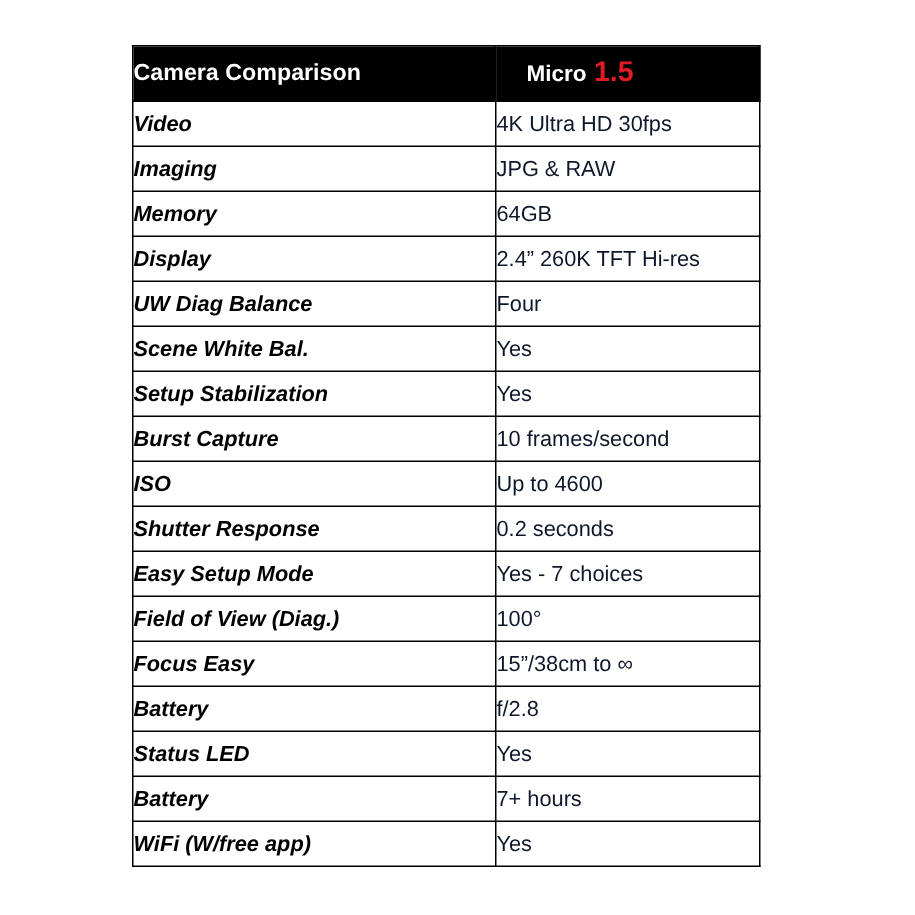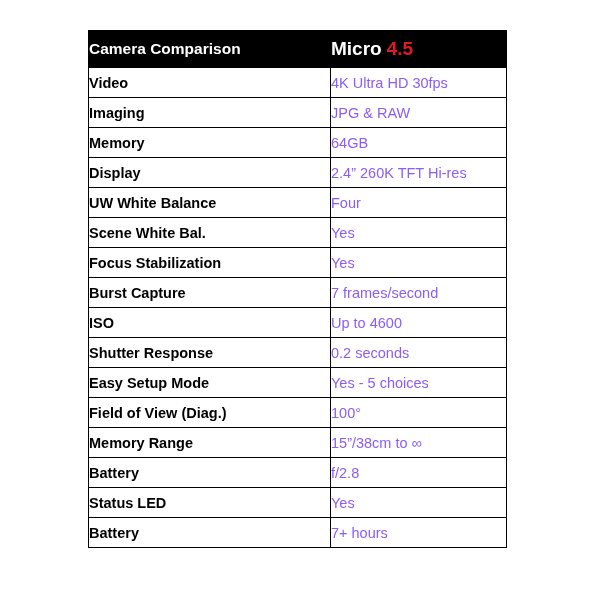--- a/index.html
+++ b/index.html
@@ -43,21 +43,22 @@
     padding: 0 0 0 9px;
     white-space: nowrap;
   }
   .header-model {
     padding: 0 0 0 9px;
     white-space: nowrap;
   }
   .header-model .model-name {
     color: #ffffff;
     font-weight: bold;
-    font-size: 19px;
+    font-size: 15px;
+    margin-left: 20px;
   }
   .header-model .model-version {
     color: #e01b24;
     font-weight: bold;
     font-size: 19px;
     margin-left: 5px;
   }
   .col-feature {
     width: 242px;
   }
@@ -66,104 +67,109 @@
   }
   .spec-row td {
     height: 29px;
   }
   .feature-cell {
     font-weight: bold;
     font-size: 14.5px;
     color: #000000;
     padding: 0 0 0 9px;
     white-space: nowrap;
+    font-style: italic;
   }
   .value-cell {
     font-weight: normal;
     font-size: 14.5px;
-    color: #8b5cf6;
+    color: #0f172a;
     padding: 0 0 0 9px;
     white-space: nowrap;
   }
 </style>
 </head>
 <body>
 
 <div id="page">
   <table class="spec-table">
     <colgroup>
       <col class="col-feature">
       <col class="col-value">
     </colgroup>
     <tbody>
       <tr class="header-row">
         <td class="header-title">Camera Comparison</td>
         <td class="header-model">
-          <span class="model-name">Micro</span><span class="model-version">4.5</span>
+          <span class="model-name">Micro</span><span class="model-version">1.5</span>
         </td>
       </tr>
       <tr class="spec-row">
         <td class="feature-cell">Video</td>
         <td class="value-cell">4K Ultra HD 30fps</td>
       </tr>
       <tr class="spec-row">
         <td class="feature-cell">Imaging</td>
         <td class="value-cell">JPG &amp; RAW</td>
       </tr>
       <tr class="spec-row">
         <td class="feature-cell">Memory</td>
         <td class="value-cell">64GB</td>
       </tr>
       <tr class="spec-row">
         <td class="feature-cell">Display</td>
         <td class="value-cell">2.4” 260K TFT Hi-res</td>
       </tr>
       <tr class="spec-row">
-        <td class="feature-cell">UW White Balance</td>
+        <td class="feature-cell">UW Diag Balance</td>
         <td class="value-cell">Four</td>
       </tr>
       <tr class="spec-row">
         <td class="feature-cell">Scene White Bal.</td>
         <td class="value-cell">Yes</td>
       </tr>
       <tr class="spec-row">
-        <td class="feature-cell">Focus Stabilization</td>
+        <td class="feature-cell">Setup Stabilization</td>
         <td class="value-cell">Yes</td>
       </tr>
       <tr class="spec-row">
         <td class="feature-cell">Burst Capture</td>
-        <td class="value-cell">7 frames/second</td>
+        <td class="value-cell">10 frames/second</td>
       </tr>
       <tr class="spec-row">
         <td class="feature-cell">ISO</td>
         <td class="value-cell">Up to 4600</td>
       </tr>
       <tr class="spec-row">
         <td class="feature-cell">Shutter Response</td>
         <td class="value-cell">0.2 seconds</td>
       </tr>
       <tr class="spec-row">
         <td class="feature-cell">Easy Setup Mode</td>
-        <td class="value-cell">Yes - 5 choices</td>
+        <td class="value-cell">Yes - 7 choices</td>
       </tr>
       <tr class="spec-row">
         <td class="feature-cell">Field of View (Diag.)</td>
         <td class="value-cell">100°</td>
       </tr>
       <tr class="spec-row">
-        <td class="feature-cell">Memory Range</td>
+        <td class="feature-cell">Focus Easy</td>
         <td class="value-cell">15”/38cm to ∞</td>
       </tr>
       <tr class="spec-row">
         <td class="feature-cell">Battery</td>
         <td class="value-cell">f/2.8</td>
       </tr>
       <tr class="spec-row">
         <td class="feature-cell">Status LED</td>
         <td class="value-cell">Yes</td>
       </tr>
       <tr class="spec-row">
         <td class="feature-cell">Battery</td>
         <td class="value-cell">7+ hours</td>
       </tr>
+      <tr class="spec-row">
+        <td class="feature-cell">WiFi (W/free app)</td>
+        <td class="value-cell">Yes</td>
+      </tr>
     </tbody>
   </table>
 </div>
 
 </body></html>

